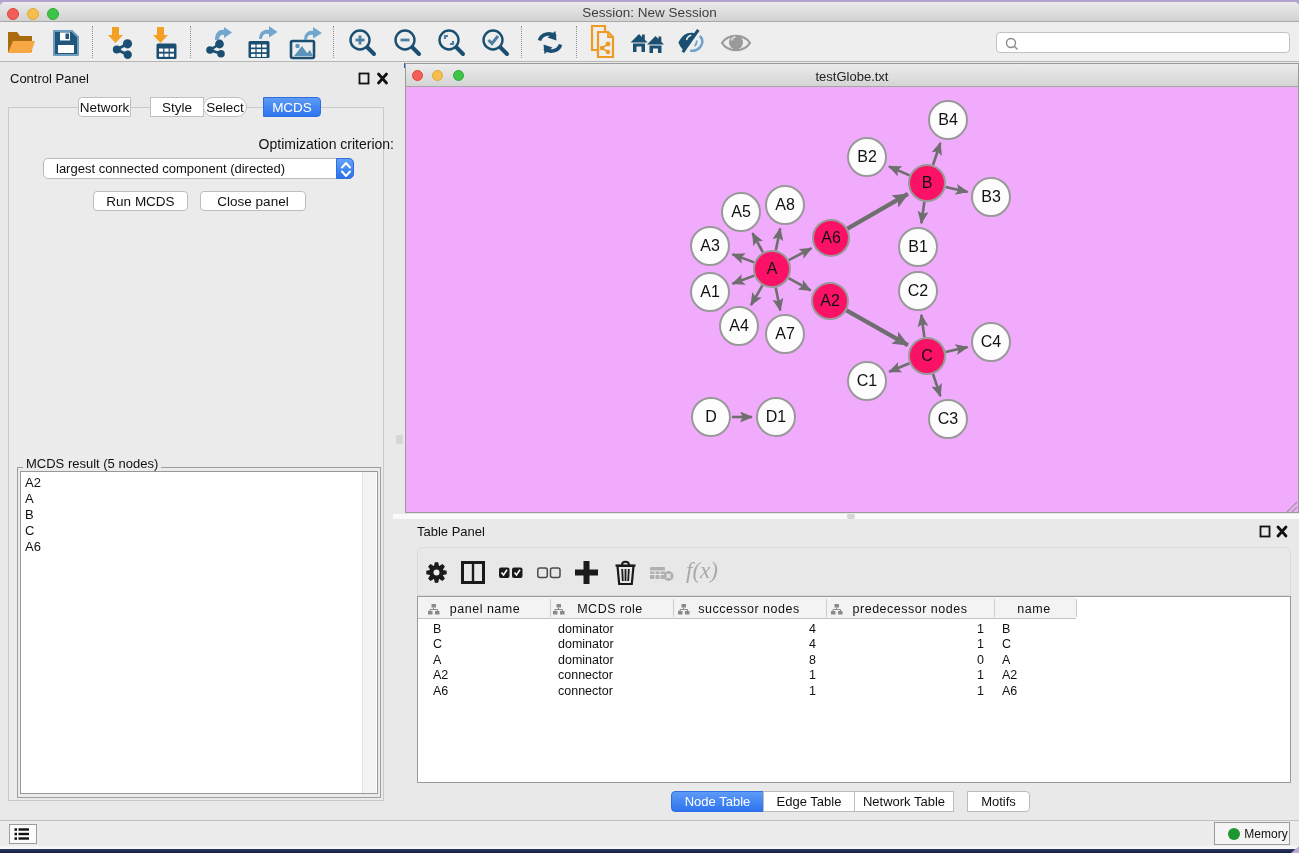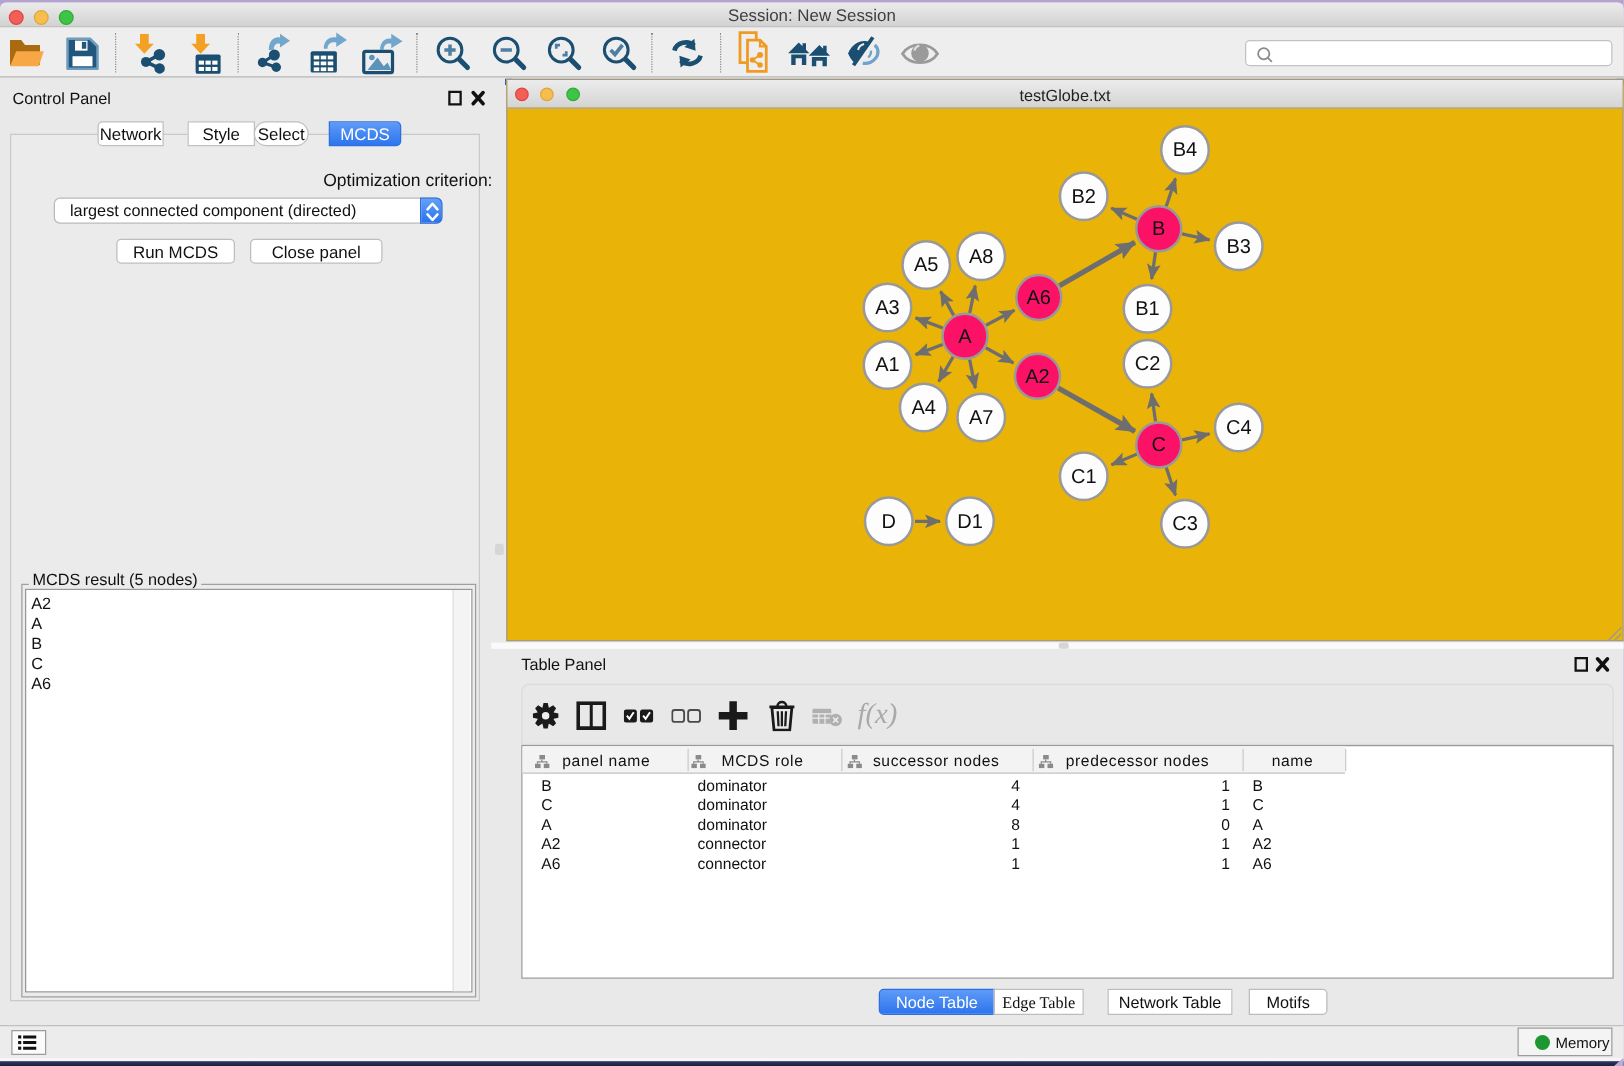--- a/index.html
+++ b/index.html
@@ -24,31 +24,31 @@
 #optlabel { left:0; top:136px; width:394px; text-align:right; font-size:14px; color:#111; }
 #dropdown { left:43px; top:158px; width:311px; height:21px; background:#fff; border:1px solid #b9b9b9; border-radius:5px; font-size:13px; line-height:20px; color:#111; padding-left:12px; }
 #ddbtn { left:336px; top:158px; width:18px; height:21px; background:linear-gradient(#63a1f8,#2a72ee); border-radius:0 5px 5px 0; border:1px solid #2d6fe0; }
 .btn { top:191px; height:20px; background:#fff; border:1px solid #bdbdbd; border-radius:4px; font-size:13.5px; color:#111; text-align:center; line-height:19px; }
 #grpbox { left:17px; top:467px; width:364px; height:331px; border:1px solid #9f9f9f; }
 #grplabel { left:23px; top:456px; font-size:13px; color:#111; background:#ebebeb; padding:0 3px; }
 #cplist { left:20px; top:471px; width:358px; height:323px; background:#fff; border:1px solid #989898; font-size:13px; color:#111; padding-top:3px; }
 #cplist div { padding-left:4px; height:16px; line-height:16px; }
 #cpscroll { left:362px; top:472px; width:14px; height:321px; background:#f4f4f4; border-left:1px solid #e0e0e0; }
 
-#netwin { left:405px; top:63px; width:894px; height:450px; border:1px solid #9a9a9a; background:#eab308; }
+#netwin { left:405px; top:63px; width:894px; height:450px; border:1px solid #9a9a9a; background:#f0abfc; }
 #nettitle { left:0; top:0; width:892px; height:23px; background:linear-gradient(#ececec,#d4d4d4); border-bottom:1px solid #a6a6a6; }
 #nettext { width:100%; top:5px; text-align:center; font-size:13px; color:#222; }
 
 #tp-title { left:417px; top:524px; font-size:13px; color:#111; }
 #tbl { left:417px; top:596px; width:874px; height:187px; background:#fff; border:1px solid #9a9a9a; }
 #tblhead { left:0; top:0; width:658px; height:22px; background:#f3f3f3; border-bottom:1px solid #c4c4c4; }
 .hsep { top:2px; width:0; height:18px; border-left:1px solid #cccccc; }
 .htxt { top:4px; font-size:12.5px; color:#111; letter-spacing:0.5px; }
 .cell { font-size:12.5px; color:#111; }
-.tabb { top:791px; height:21px; font-size:13px; color:#111; text-align:center; line-height:20px; background:#fff; border:1px solid #bcbcbc;margin-left:32px; }
+.tabb { top:791px; height:21px; font-size:13px; color:#111; text-align:center; line-height:20px; background:#fff; border:1px solid #bcbcbc; }
 .tabbsel { background:linear-gradient(#5e9bf7,#2d74ee); color:#fff; border-color:#2d6fe0; }
 
 #statusbar { left:0; top:820px; width:1299px; height:26px; background:#ececec; border-top:1px solid #c0c0c0; }
 #listbtn { left:9px; top:824px; width:28px; height:20px; background:#fbfbfb; border:1px solid #9c9c9c; }
 #membtn { left:1214px; top:822px; width:76px; height:23px; background:#f4f4f4; border:1px solid #9c9c9c; font-size:12px; color:#111; line-height:22px; text-align:center;padding-left:12px; }
 </style>
 </head>
 <body>
 <div class="abs" id="appwin"></div>
 <div class="abs" style="left:0;top:846px;width:1299px;height:3px;background:#f6f6f6;"></div>
@@ -464,21 +464,21 @@
   <div class="abs cell" style="left:860px;top:653px;width:124px;text-align:right;">0</div>
   <div class="abs cell" style="left:860px;top:668px;width:124px;text-align:right;">1</div>
   <div class="abs cell" style="left:860px;top:684px;width:124px;text-align:right;">1</div>
   <div class="abs cell" style="left:1002px;top:622px;">B</div>
   <div class="abs cell" style="left:1002px;top:637px;">C</div>
   <div class="abs cell" style="left:1002px;top:653px;">A</div>
   <div class="abs cell" style="left:1002px;top:668px;">A2</div>
   <div class="abs cell" style="left:1002px;top:684px;">A6</div>
 </div>
 <div class="abs tabb tabbsel" style="left:671px;width:93px;border-radius:4px 0 0 4px;">Node Table</div>
-<div class="abs tabb" style="left:763px;width:72px;font-family:Liberation Serif, serif;">Edge Table</div>
+<div class="abs tabb" style="left:763px;width:92px;">Edge Table</div>
 <div class="abs tabb" style="left:854px;width:100px;">Network Table</div>
 <div class="abs tabb" style="left:967px;width:63px;border-radius:0 4px 4px 0;">Motifs</div>
 
 <div class="abs" id="statusbar"></div>
 <div class="abs" id="listbtn">
     <svg width="26" height="18" style="position:absolute;left:0px;top:0px">
       <g stroke="#111" stroke-width="2.4">
         <line x1="8.5" y1="4.5" x2="19" y2="4.5"></line>
         <line x1="8.5" y1="9" x2="19" y2="9"></line>
         <line x1="8.5" y1="13.5" x2="19" y2="13.5"></line>

